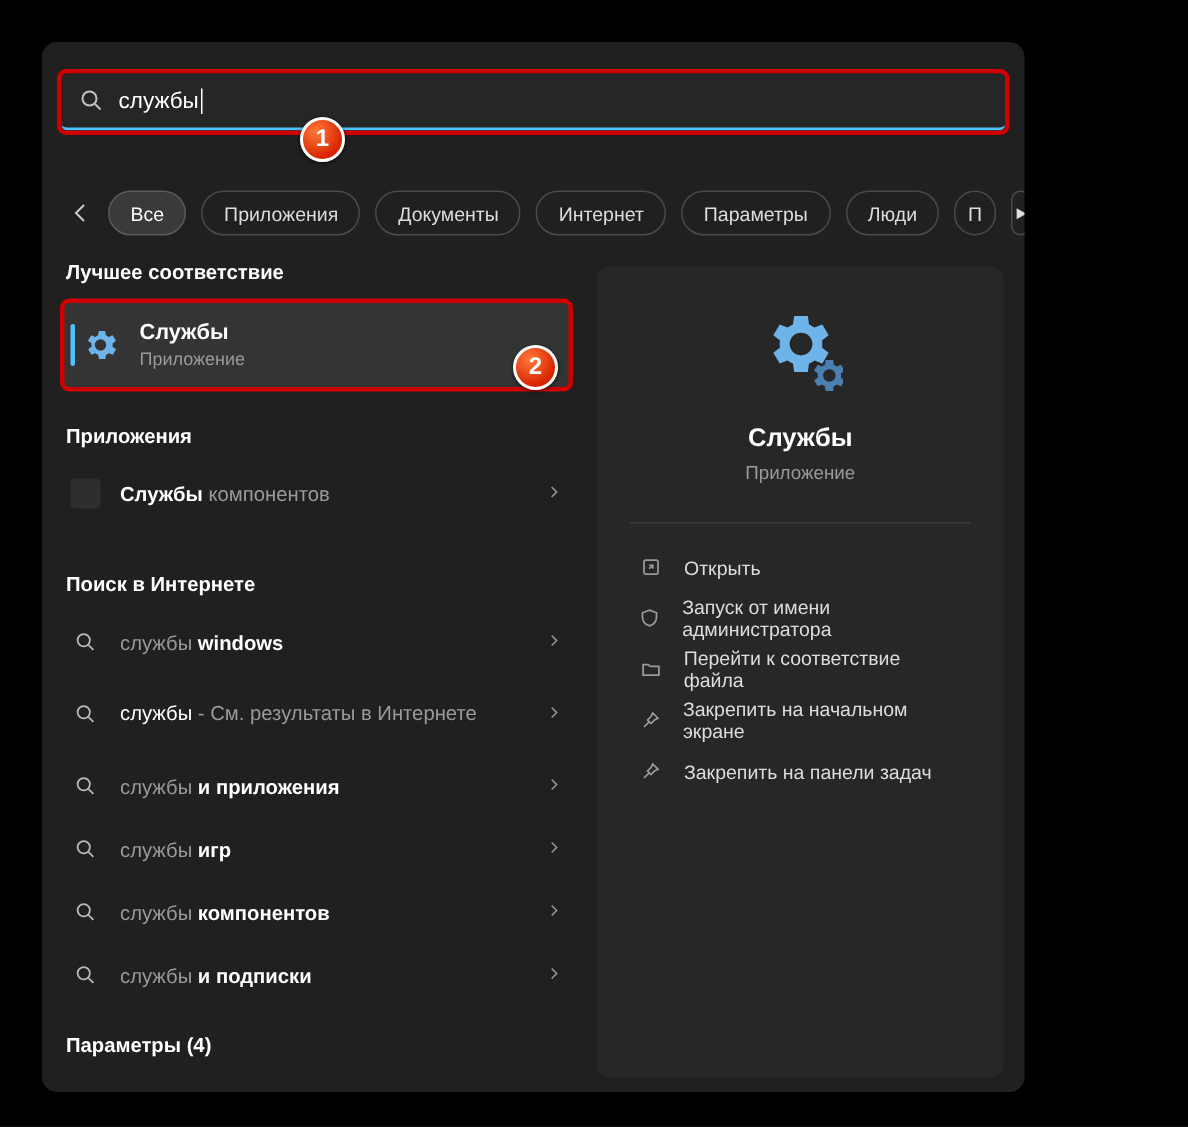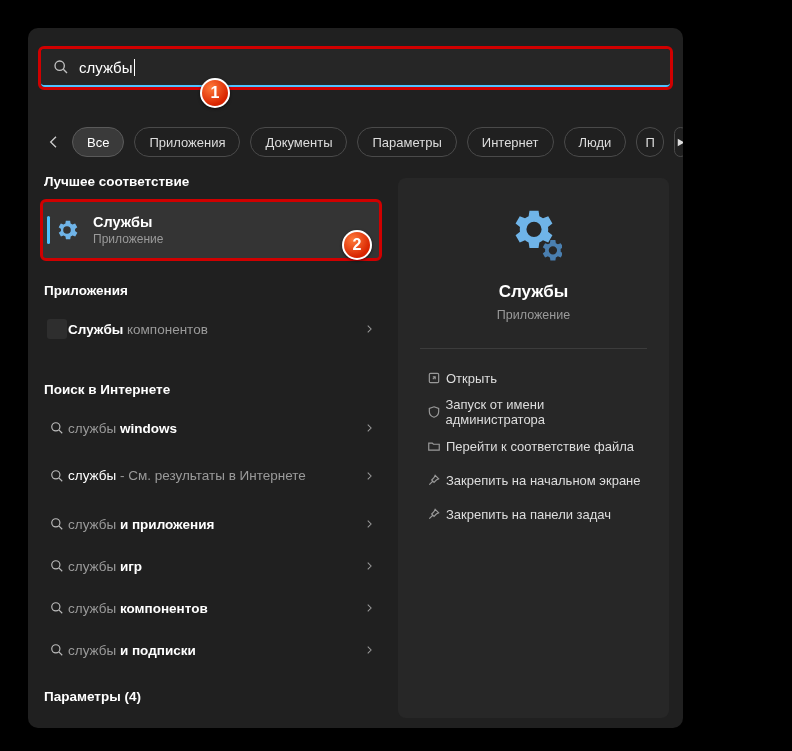--- a/index.html
+++ b/index.html
@@ -102,20 +102,21 @@
     position:absolute; left:4px; top:14px; bottom:14px; width:3px;
     background:#4cc2ff; border-radius:2px;
   }
   .gear-sm { width:28px; height:28px; display:flex;align-items:center;justify-content:center; }
   .bm-texts .t1 { font-size:14.5px; font-weight:600; }
   .bm-texts .t2 { font-size:12px; color:#9a9a9a; margin-top:2px; }
   .list-row {
     height: 42px;
     display: flex; align-items: center;
     padding: 0 8px 0 6px;
+    gap: 12px;
     border-radius: 5px;
   }
   .list-row .icon-slot { width:22px; display:flex; justify-content:center; color:#bbb; }
   .list-row .label { font-size:13.5px; color:#fff; flex:1; }
   .list-row .label .muted { color:#9a9a9a; font-weight:400; }
   .list-row .label b { font-weight:600; }
   .list-row .chev { color:#888; }
   .list-row.two-line { height:54px; }
   .list-row.two-line .label { line-height:1.35; }
   .sq { width:20px; height:20px; background:#2e2e2e; border-radius:3px; }
@@ -126,21 +127,21 @@
     left: 370px; right: 14px; top: 150px; bottom: 10px;
     background: #272727;
     border-radius: 8px;
     padding: 24px 26px;
   }
   .gear-lg { display:flex; justify-content:center; margin-top:4px; }
   .rc-title { text-align:center; font-size:17px; font-weight:600; margin-top:20px;}
   .rc-sub   { text-align:center; font-size:12.5px; color:#9a9a9a; margin-top:6px;}
   .rc-divider { height:1px; background:#3c3c3c; margin:26px -4px 12px -4px;}
   .action {
-    display:flex; align-items:center; gap:4px;
+    display:flex; align-items:center; gap:14px;
     height:34px; font-size:13px; color:#ddd;
     padding: 0 2px;
     border-radius:4px;
   }
   .action .aicon{ width:16px; color:#9a9a9a; display:flex; justify-content:center;}
   
   .badge {
     position:absolute; width:30px; height:30px; border-radius:50%;
     background: radial-gradient(circle at 35% 30%, #ff7a3a, #d82400 70%);
     border:2px solid #fff;
@@ -176,24 +177,24 @@
     <div class="pill active">
         <span>Все</span>
       </div>
     <div class="pill">
         <span>Приложения</span>
       </div>
     <div class="pill">
         <span>Документы</span>
       </div>
     <div class="pill">
+        <span>Интернет</span>
+      </div>
+    <div class="pill">
         <span>Параметры</span>
-      </div>
-    <div class="pill">
-        <span>Интернет</span>
       </div>
     <div class="pill">
         <span>Люди</span>
       </div>
     <div class="pill" style="padding:0 8px">
         <span>П</span>
       </div>
     <div class="pill icon-only">
       <svg width="11" height="11" viewBox="0 0 24 24" fill="#ddd">
           <polygon points="6,4 20,12 6,20"></polygon>

